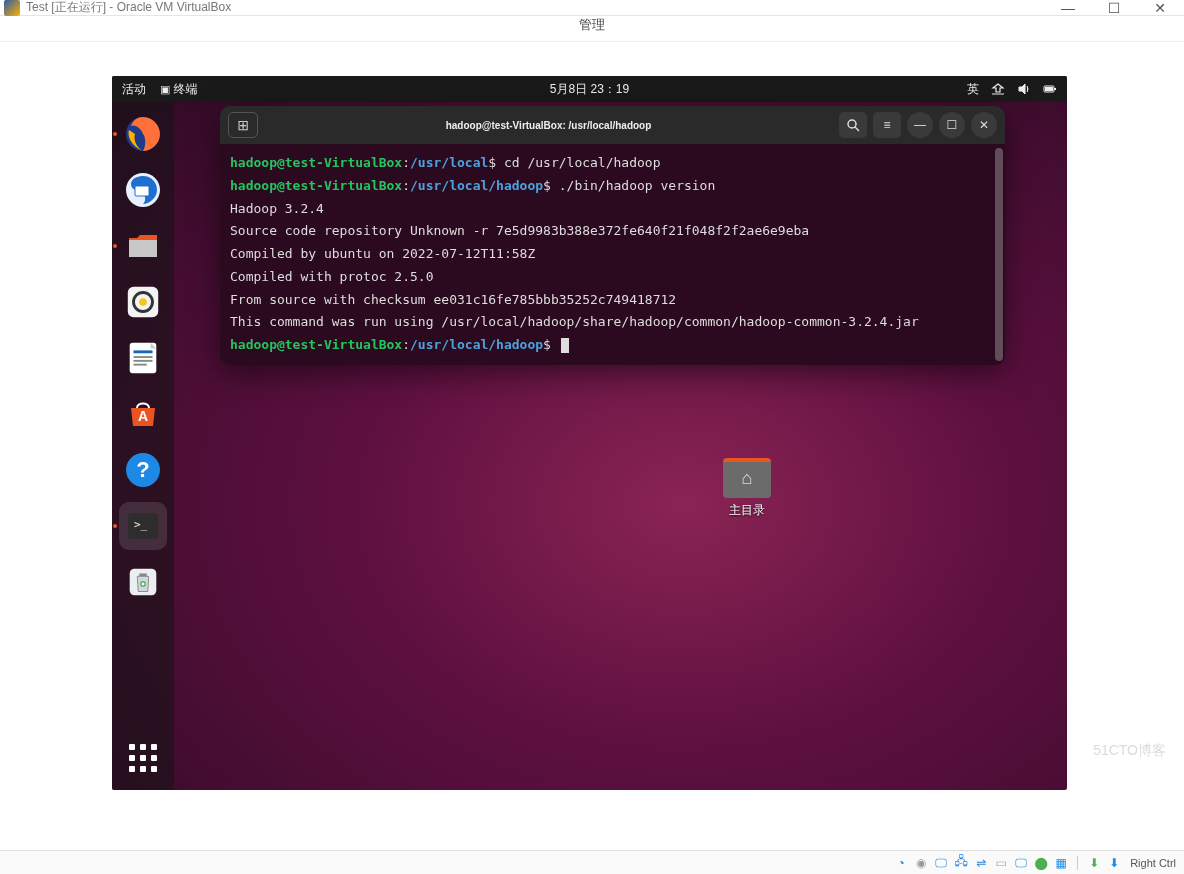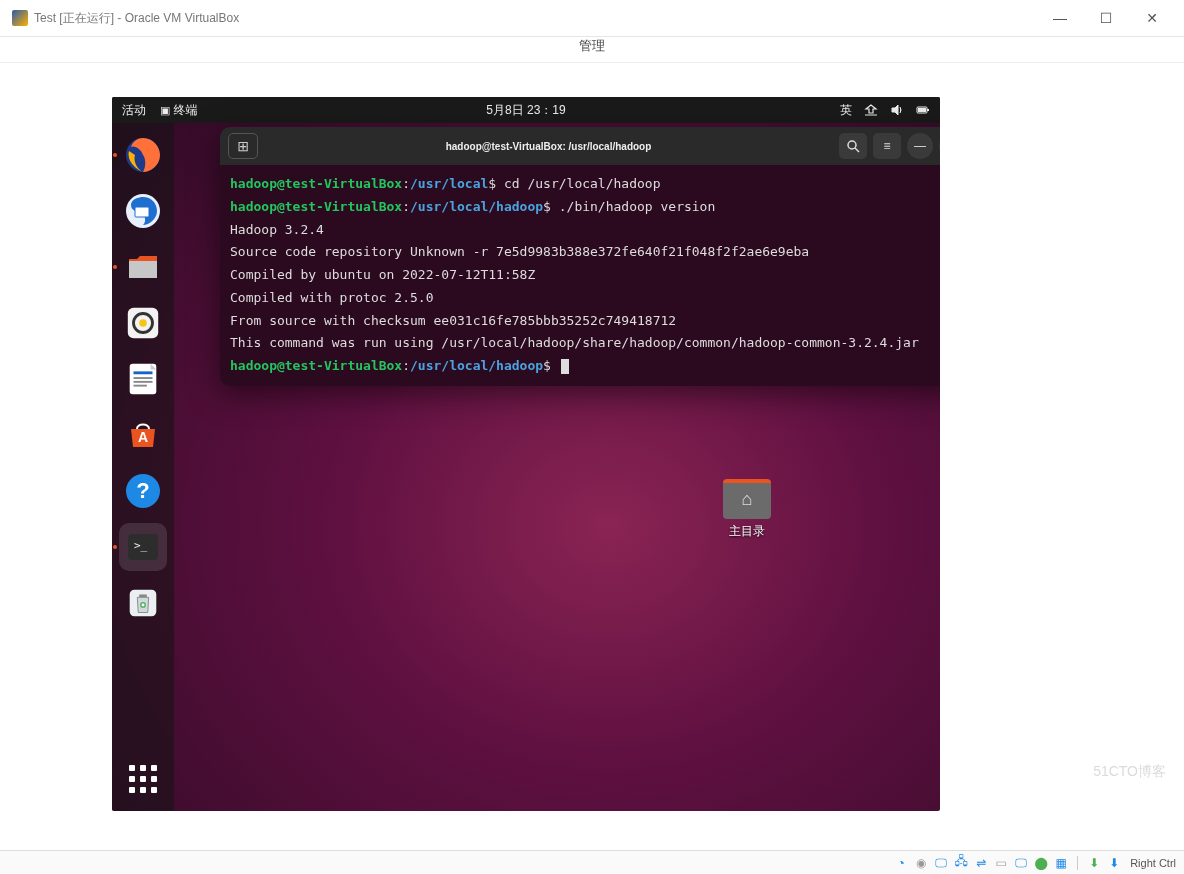--- a/index.html
+++ b/index.html
@@ -5,25 +5,25 @@
 * { margin: 0; padding: 0; box-sizing: border-box; }
 body {
   font-family: "Segoe UI", Arial, sans-serif;
   background: #fff;
   width: 1184px;
   height: 874px;
   overflow: hidden;
   position: relative;
 }
 .vb-titlebar {
-  height: 37px;
+  height: 16px;
   background: #fff;
   display: flex;
   align-items: center;
-  padding: 0 12px;
+  padding: 0 4px;
   border-bottom: 1px solid #e5e5e5;
   font-size: 12px;
   color: #666;
 }
 .vb-icon {
   width: 16px; height: 16px;
   background: linear-gradient(135deg,#2a5caa,#ffb000);
   margin-right: 6px;
   border-radius: 2px;
 }
@@ -44,21 +44,21 @@
 .vb-menu-item { cursor: pointer; }
 .guest-area {
   position: relative;
   height: 758px;
   background: #fff;
 }
 .ubuntu-desktop {
   position: absolute;
   left: 112px;
   top: 34px;
-  width: 828px;
+  width: 955px;
   height: 714px;
   background: radial-gradient(ellipse at 60% 60%, #8a2454 0%, #5e1040 40%, #2e0a24 100%);
   overflow: hidden;
   border-radius: 2px;
 }
 .ubuntu-topbar {
   height: 26px;
   background: #1a1a1a;
   color: #eee;
   display: flex;

